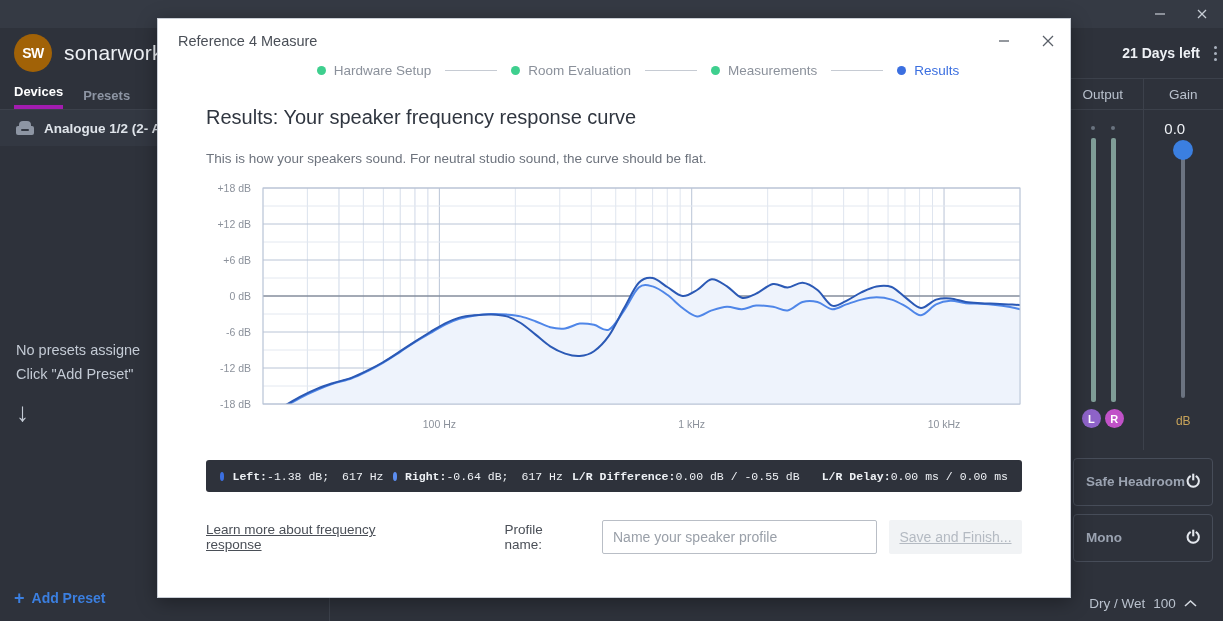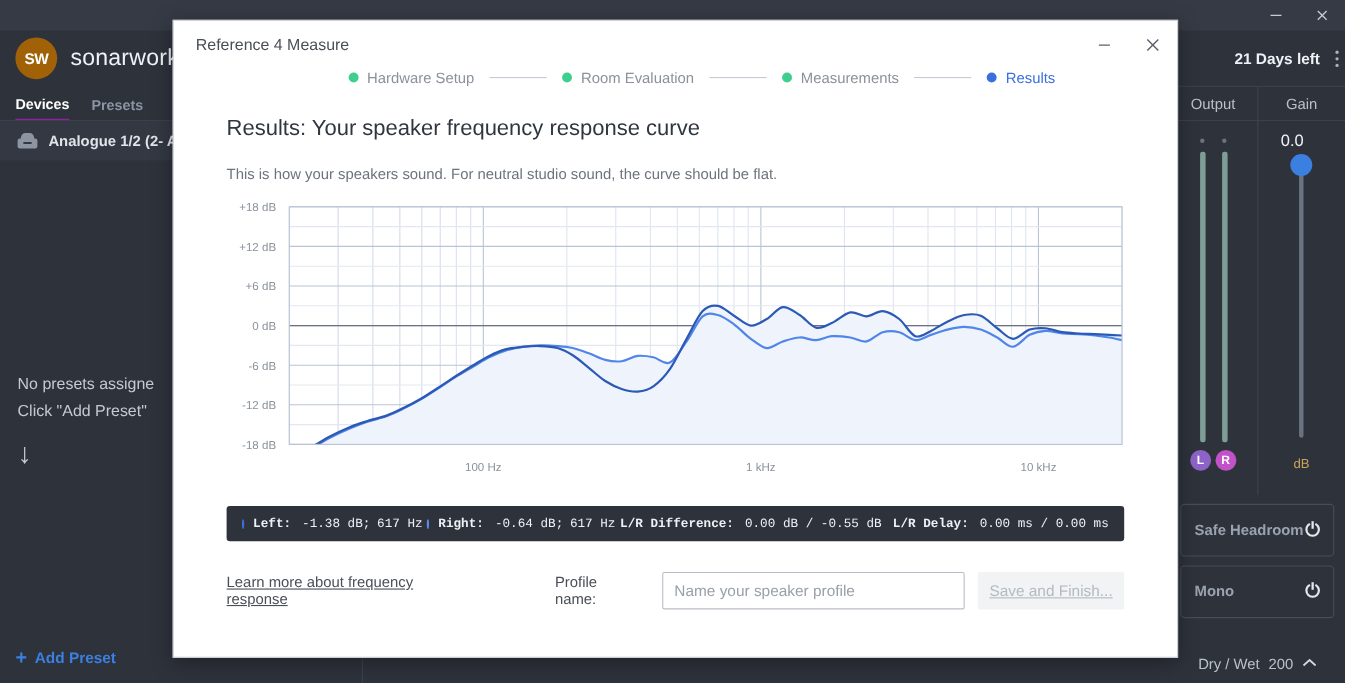--- a/index.html
+++ b/index.html
@@ -39,21 +39,21 @@
   }
   .brand-name { color: #eef1f5; font-size: 21px; letter-spacing: 0.2px; }
 
   .tabs-row {
     height: 32px; display: flex; align-items: flex-end; gap: 20px; padding-left: 14px;
     border-bottom: 1px solid #3c414b;
   }
   .tab {
     font-size: 13px; font-weight: bold; padding-bottom: 6px; color: #8d95a3;
   }
-  .tab.active { color: #ffffff; border-bottom: 1px solid #a21caf; }
+  .tab.active { color: #ffffff; border-bottom: 4px solid #a21caf; }
 
   .device-row {
     height: 36px; display: flex; align-items: center; gap: 10px; padding-left: 16px;
     background: #333842;
   }
   .device-icon { width: 18px; height: 14px; position: relative; }
   .device-icon i {
     position: absolute; left: 0; bottom: 0; width: 18px; height: 9px;
     background: #8d95a3; border-radius: 2px;
   }
@@ -195,21 +195,21 @@
   
   .statusbar {
     margin: 18px 48px 0 48px; height: 32px; background: #2e323b; border-radius: 3px;
     display: flex; align-items: center; padding: 0 14px; gap: 0;
     font-family: "Liberation Mono", monospace; font-size: 11.5px; color: #eef1f5;
   }
   .st-dot { width: 9px; height: 9px; border-radius: 50%; background: #3b6fe0; margin-right: 8px; }
   .st-dot.light { background: #5b8df0; }
   .st-seg { display: flex; align-items: center; white-space: nowrap; }
   .st-key { font-weight: bold; }
-  .st-val { margin-left: 10px; }
+  .st-val { }
   .st-gap-sm { width: 26px; }
   .st-gap-md { width: 18px; }
   .st-gap-lg { width: 44px; }
 
   
   .footer {
     margin: 28px 48px 0 48px; display: flex; align-items: center;
   }
   .learn-link {
     color: #4a4f57; font-size: 13.5px; text-decoration: underline; cursor: pointer;
@@ -318,21 +318,21 @@
         <span>Safe Headroom</span>
         <span class="power-icon">⏻</span>
       </div>
       <div class="pill-btn">
         <span>Mono</span>
         <span class="power-icon">⏻</span>
       </div>
 
       <div class="drywet">
         <span>Dry / Wet</span>
-        <span>200</span>
+        <span>100</span>
         <span class="chev-up">
           <svg width="13" height="9" viewBox="0 0 13 9">
               <polyline points="1,7 6.5,2 12,7" fill="none" stroke="#d4d9e0" stroke-width="1.6"></polyline>
             </svg>
         </span>
       </div>
     </div>
   </div>
 
   <div class="modal">

